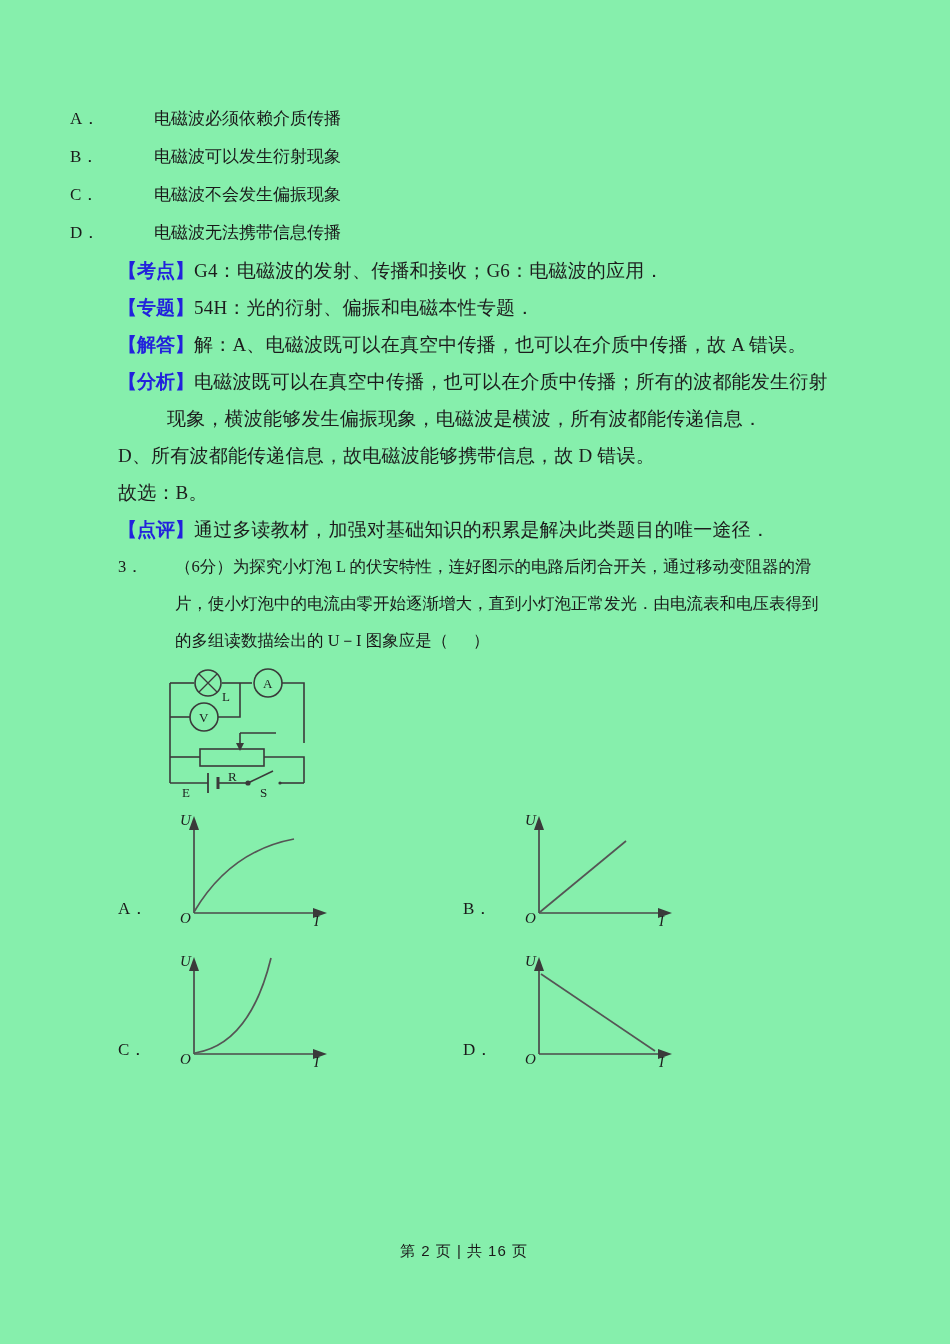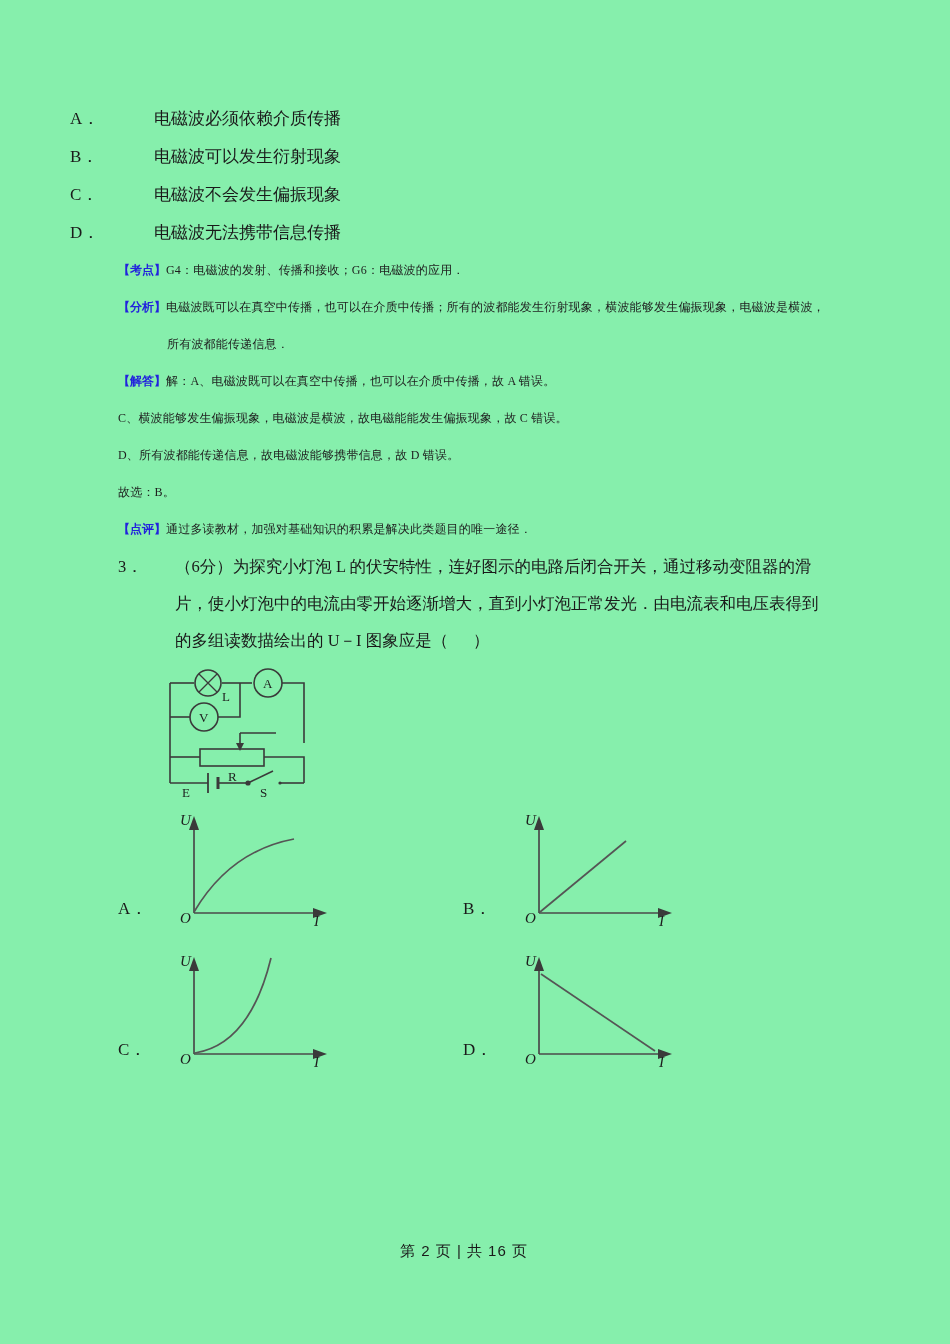--- a/index.html
+++ b/index.html
@@ -24,21 +24,21 @@
   }
   .content {
     position: absolute;
     left: 118px;
     top: 100px;
     width: 716px;
   }
 
   
   .line {
-    font-size: 12px;
+    font-size: 19px;
     line-height: 37px;
     letter-spacing: 0.2px;
     white-space: pre-wrap;
     color: #1d1d1d;
   }
   .opt-line {
     font-size: 17px;
     line-height: 38px;
     padding-left: 48px;
     text-indent: -48px;
@@ -126,26 +126,26 @@
 
     <div>
       <div class="opt-line"><span class="opt-letter">A．</span><span>电磁波必须依赖介质传播</span></div>
       <div class="opt-line"><span class="opt-letter">B．</span><span>电磁波可以发生衍射现象</span></div>
       <div class="opt-line"><span class="opt-letter">C．</span><span>电磁波不会发生偏振现象</span></div>
       <div class="opt-line"><span class="opt-letter">D．</span><span>电磁波无法携带信息传播</span></div>
     </div>
 
     <div>
       <div class="line ann"><span class="tag">【考点】</span><span>G4：电磁波的发射、传播和接收；G6：电磁波的应用．</span></div>
+      <div class="line ann"><span class="tag">【专题】</span><span>54H：光的衍射、偏振和电磁本性专题．</span></div>
+      <div class="line ann"><span class="tag">【解答】</span><span>解：A、电磁波既可以在真空中传播，也可以在介质中传播，故 A 错误。</span></div>
       <div class="line ann"><span class="tag">【分析】</span><span>电磁波既可以在真空中传播，也可以在介质中传播；所有的波都能发生衍射现象，横波能够发生偏振现象，电磁波是横波，所有波都能传递信息．</span></div>
-      <div class="line ann"><span class="tag">【解答】</span><span>解：A、电磁波既可以在真空中传播，也可以在介质中传播，故 A 错误。</span></div>
     </div>
 
     <div>
-      <div class="line">C、横波能够发生偏振现象，电磁波是横波，故电磁能能发生偏振现象，故 C 错误。</div>
       <div class="line">D、所有波都能传递信息，故电磁波能够携带信息，故 D 错误。</div>
       <div class="line">故选：B。</div>
     </div>
 
     <div class="line ann"><span class="tag">【点评】</span><span>通过多读教材，加强对基础知识的积累是解决此类题目的唯一途径．</span></div>
 
     <div class="q-block">
       <div class="q-num">3．</div>
       <div class="q-body">（6分）为探究小灯泡 L 的伏安特性，连好图示的电路后闭合开关，通过移动变阻器的滑片，使小灯泡中的电流由零开始逐渐增大，直到小灯泡正常发光．由电流表和电压表得到的多组读数描绘出的 U－I 图象应是（      ）</div>
     </div>

